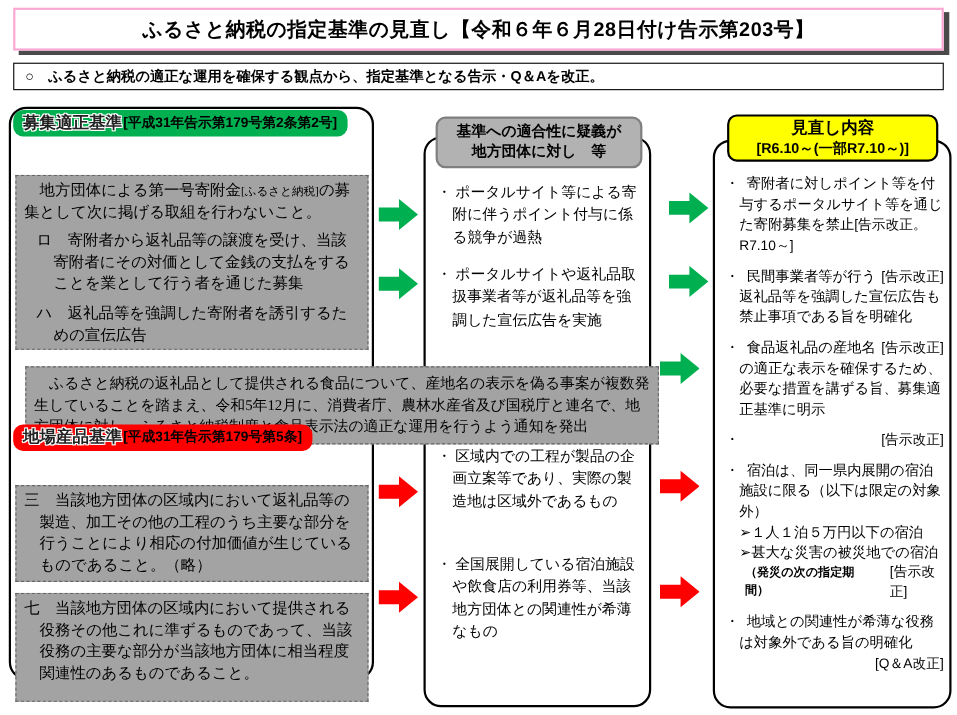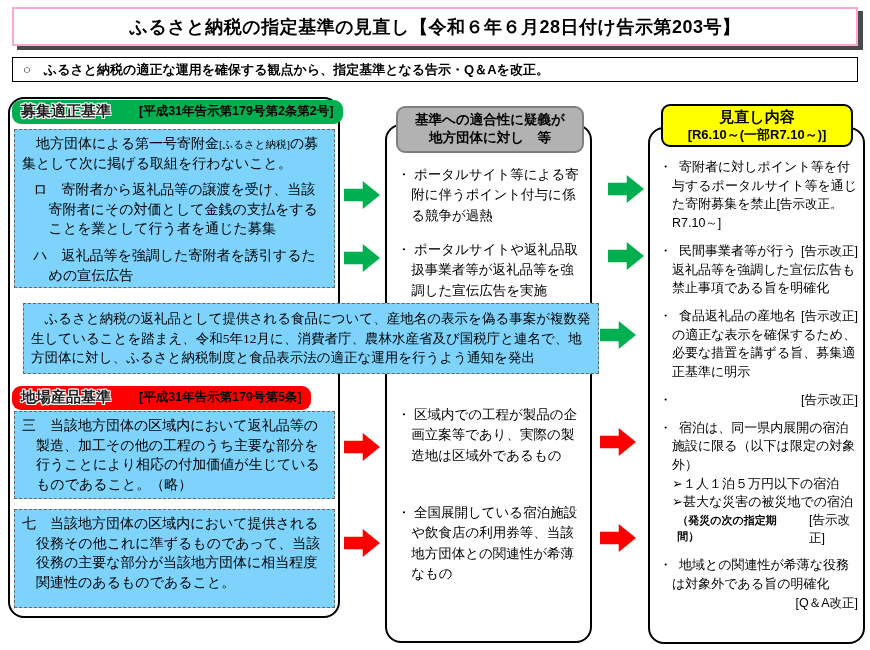--- a/index.html
+++ b/index.html
@@ -26,23 +26,23 @@
   .left-container  { left:8px;   top:97px;  width:332px; height:521px; }
   .mid-container   { left:385px; top:124px; width:207px; height:519px; }
   .right-container { left:648px; top:127px; width:217px; height:517px; }
   
   .label { position:absolute; z-index:3; border-radius:9px; padding:2px 9px 3px 9px;
            display:flex; align-items:center; gap:1px; white-space:nowrap; }
   .green-label { left:12px; top:100px; background:var(--green); }
   .red-label   { left:12px; top:386px; background:var(--red); }
   .label-title { font-size:15px; font-weight:bold; color:#222;
     text-shadow:-1px -1px 0 #fff,1px -1px 0 #fff,-1px 1px 0 #fff,1px 1px 0 #fff,0 1px 0 #fff,0 -1px 0 #fff; }
-  .label-ref { font-size:12.5px; font-weight:bold; color:#000;padding-left:27px; }
+  .label-ref { font-size:12.5px; font-weight:bold; color:#000; }
   
-  .dashed { position:absolute; z-index:2; background:#7dd3fc; border:1.5px dashed #666; padding:4px 7px; }
+  .dashed { position:absolute; z-index:2; background:#a3a3a3; border:1.5px dashed #666; padding:4px 7px;margin-top:30px; }
   .box1 { left:14px; top:129px; width:321px; height:159px; }
   .wide-box { left:23px; top:303px; width:576px; height:71px; display:flex; align-items:center; }
   .box3 { left:14px; top:411px; width:321px; height:88px; }
   .box7 { left:14px; top:509px; width:321px; height:99px; }
   .serif { font-family:"Liberation Serif","DejaVu Serif",serif; font-size:14px; line-height:1.4; }
   .indent1 { text-indent:1em; }
   .hang { padding-left:1.9em; text-indent:-1.1em; margin-top:7px; }
   .hang1 { padding-left:1em; text-indent:-1em; }
   .small-ref { font-size:10.5px; }
   .wide-box .serif { font-size:13.5px; line-height:1.45; }

